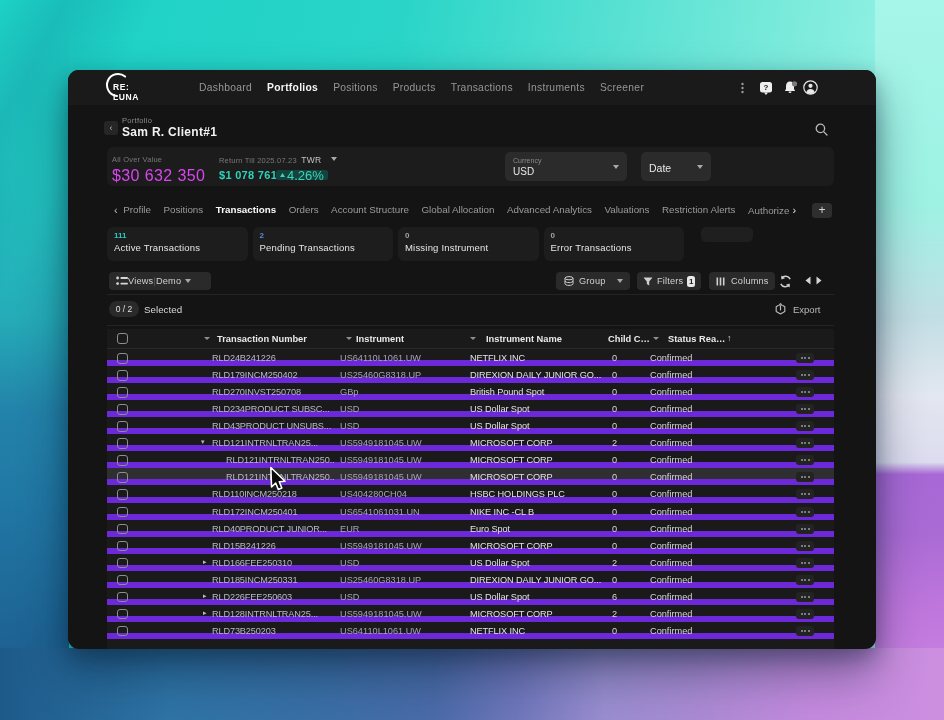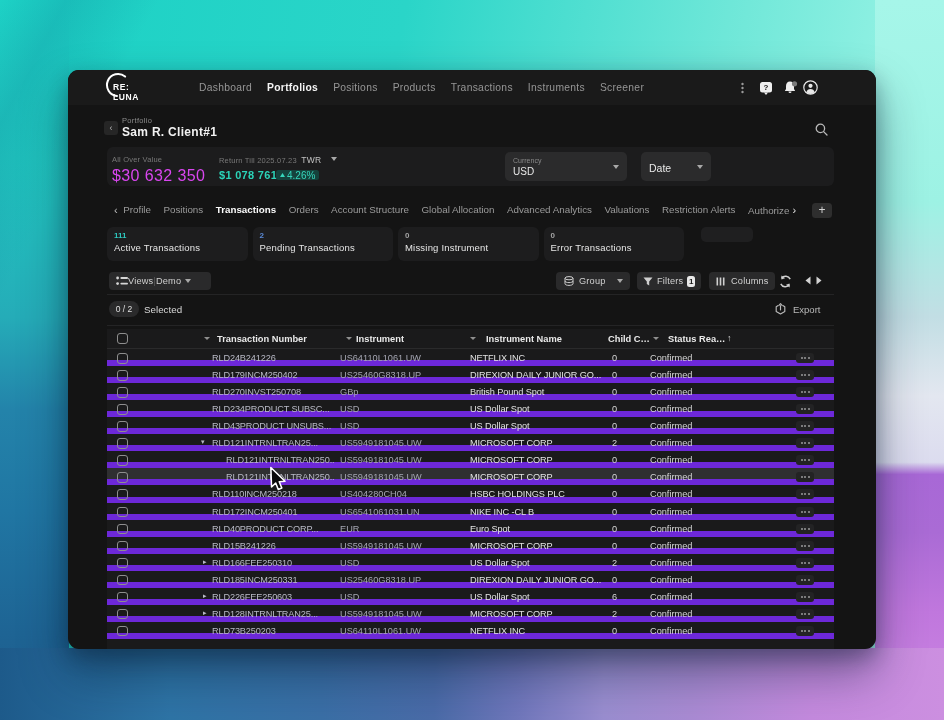--- a/index.html
+++ b/index.html
@@ -29,21 +29,21 @@
 #backbtn{position:absolute;left:36px;top:51px;width:14px;height:14px;border-radius:3px;background:#262626;
  color:#b5b5b5;font-size:9px;display:flex;align-items:center;justify-content:center}
 .plabel{position:absolute;left:54px;top:46px;font-size:7.5px;color:#8c8c8c;letter-spacing:.3px}
 .pname{position:absolute;left:54px;top:55px;font-size:12px;font-weight:bold;color:#f2f2f2;letter-spacing:.3px}
 
 #vbar{position:absolute;left:39px;top:77px;width:726.5px;height:39px;background:#1c1c1d;border-radius:6px}
 .vlab{position:absolute;font-size:7.5px;color:#787878;letter-spacing:.2px}
 .vbig{position:absolute;font-size:16px;font-weight:normal;color:#d946ef;letter-spacing:.4px}
 .vteal{position:absolute;font-size:11px;font-weight:bold;color:#2bd3b8;letter-spacing:.3px}
 .vbadge{position:absolute;left:169px;top:23px;height:10px;padding:0 4px;background:#15423c;border-radius:2.5px;
- font-size:10px;color:#36d7bc;display:flex;align-items:center;gap:2px}
+ font-size:13px;color:#36d7bc;display:flex;align-items:center;gap:2px}
 .ddbox{position:absolute;top:5px;height:29px;background:#2b2b2c;border-radius:5px}
 .ddlab{position:absolute;left:8px;top:5px;font-size:7px;color:#8a8a8a}
 .ddval{position:absolute;left:8px;top:13.5px;font-size:10px;color:#e8e8e8}
 .chev{display:inline-block;width:0;height:0;border-left:3.5px solid transparent;border-right:3.5px solid transparent;border-top:4px solid #a8a8a8}
 
 #tabs{position:absolute;left:39px;top:130px;width:726px;height:19px;display:flex;align-items:center;gap:12.5px;
  font-size:9.8px;color:#9b9b9b;letter-spacing:0;white-space:nowrap}
 #tabs .act{color:#fafafa;font-weight:bold}
 #plusbtn{position:absolute;left:744px;top:132.5px;width:20px;height:15px;border-radius:3.5px;background:#2e2e2e;
  color:#d5d5d5;font-size:12px;display:flex;align-items:center;justify-content:center}
@@ -405,21 +405,21 @@
 <span class="c4">0</span>
 <span class="c5">Confirmed</span>
 <span class="dots">
             <i></i>
             <i></i>
             <i></i>
           </span>
 </div>
 <div class="tr" style="top:190.60px">
 <span class="cb"></span>
-<span class="c1" style="left:105px">RLD40PRODUCT CORP...</span>
+<span class="c1" style="left:105px">RLD40PRODUCT JUNIOR...</span>
 <span class="c2">EUR</span>
 <span class="c3">Euro Spot</span>
 <span class="c4">0</span>
 <span class="c5">Confirmed</span>
 <span class="dots">
             <i></i>
             <i></i>
             <i></i>
           </span>
 </div>

